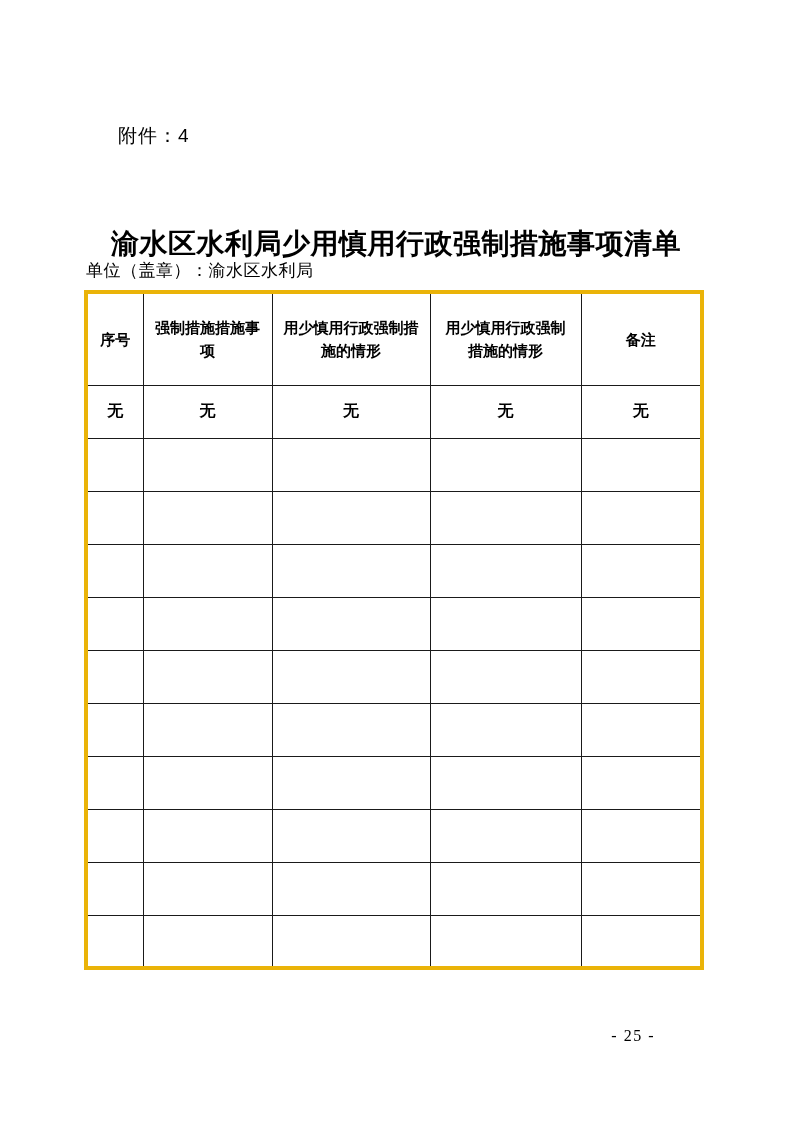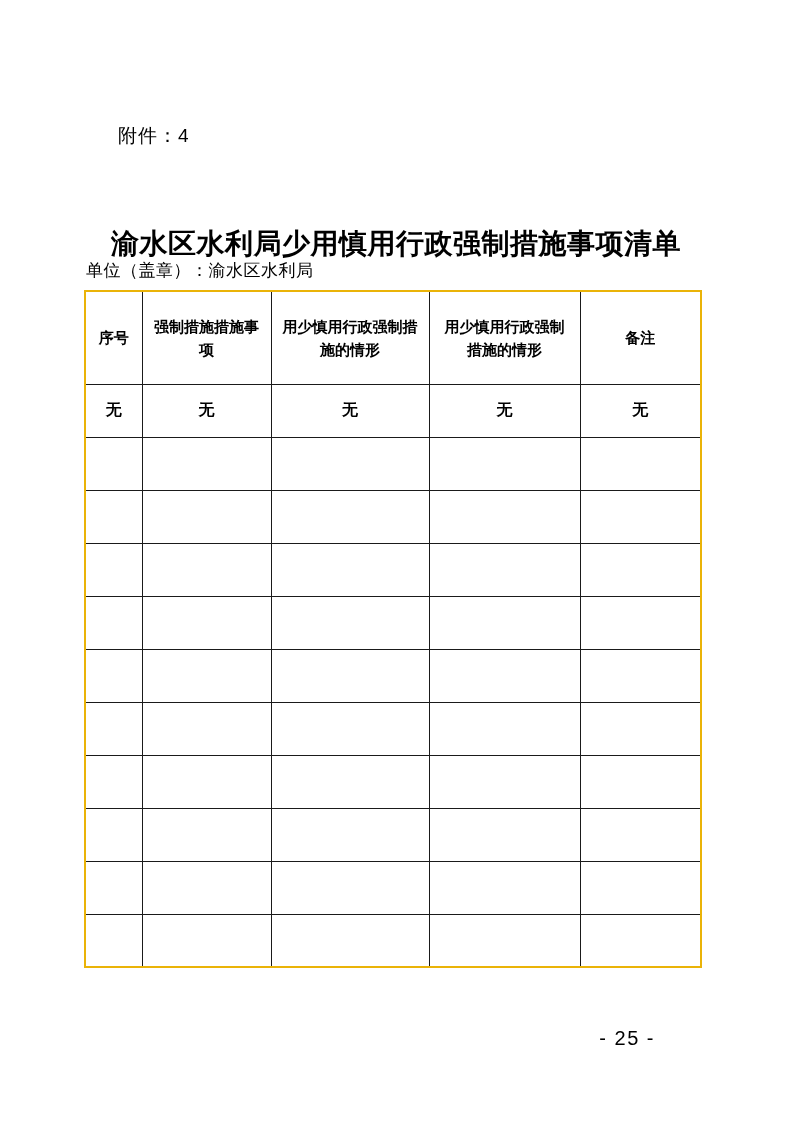--- a/index.html
+++ b/index.html
@@ -38,21 +38,21 @@
     font-family:"Liberation Serif", serif;
     letter-spacing:0.5px;
     text-align:center;
   }
   table.measures-table {
     position:absolute;
     left:84px; top:290px;
     width:616px;
     border-collapse:collapse;
     table-layout:fixed;
-    border:2px solid #eab308;
+    border:4px solid #eab308;
   }
   .measures-table th, .measures-table td {
     border:1px solid #1a1a1a;
     text-align:center;
     vertical-align:middle;
     overflow:hidden;
   }
   .measures-table thead th {
     height:93px;
     font-size:15px;
@@ -63,22 +63,22 @@
   }
   .measures-table tbody td {
     height:53px;
     font-size:16px;
     font-weight:bold;
     font-family:"Liberation Sans", sans-serif;
   }
   .page-number {
     position:absolute;
     top:1027px; right:137px;
-    font-size:20px;
-    font-family:Liberation Sans, sans-serif;
+    font-size:16px;
+    font-family:Liberation Serif, serif;
     letter-spacing:1.5px;
     white-space:pre;
   }
 </style>
 </head>
 <body>
 
 <div class="attachment-label">附件：4</div>
 
 <h1 class="doc-title">渝水区水利局少用慎用行政强制措施事项清单</h1>

